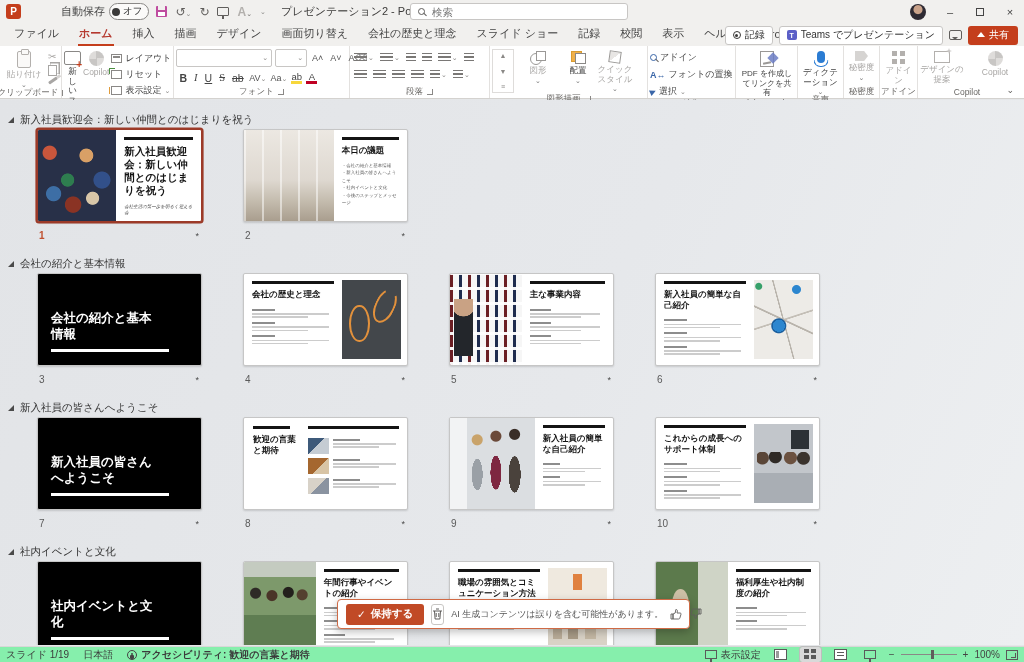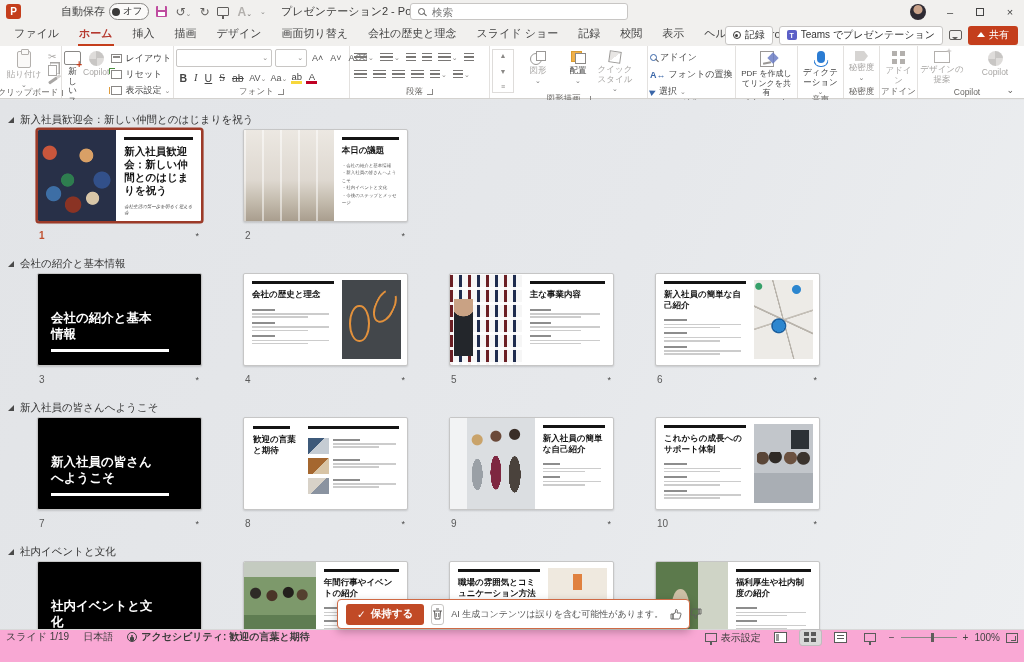--- a/index.html
+++ b/index.html
@@ -231,22 +231,22 @@
   .aibar{position:absolute;left:337px;top:599px;width:353px;height:30px;background:#fff;
     border:1px solid #cf6a45;border-radius:4px;box-shadow:0 3px 8px rgba(0,0,0,.25);
     display:flex;align-items:center;gap:7px;padding:0 8px;z-index:50;}
   .keepbtn{display:flex;align-items:center;gap:5px;background:#c14a26;color:#fff;border-radius:3px;
     height:21px;padding:0 11px;font-size:10.5px;font-weight:bold;white-space:nowrap;}
   .trashbtn{width:22px;height:21px;border:1px solid #c8c6c4;border-radius:3px;display:flex;align-items:center;justify-content:center;}
   .ainotice{margin-left:auto;font-size:9px;color:#555;white-space:nowrap;}
   .thumbs{display:flex;gap:8px;align-items:center;}
 
   
-  .statusbar{position:absolute;left:0;right:0;bottom:0;height:33px;background:#f9a8d4;
-    border-top:1px solid #d8d8d8;display:flex;align-items:flex-start;font-size:10px;color:#3b3b3b;padding:0 6px;gap:14px;}
+  .statusbar{position:absolute;left:0;right:0;bottom:0;height:16px;background:#86efac;
+    border-top:1px solid #d8d8d8;display:flex;align-items:flex-end;font-size:10px;color:#3b3b3b;padding:0 6px;gap:14px;}
   .ic-acc{width:10px;height:10px;border:1px solid #444;border-radius:50%;position:relative;flex:0 0 auto;}
   .ic-acc::before{content:"";position:absolute;left:50%;top:1.5px;transform:translateX(-50%);width:2px;height:2px;border-radius:50%;background:#444;}
   .ic-acc::after{content:"";position:absolute;left:50%;top:4px;transform:translateX(-50%);width:4px;height:3.5px;background:#444;border-radius:1px;}
   .sb-left{display:flex;align-items:center;gap:14px;}
   .sb-right{margin-left:auto;display:flex;align-items:center;gap:9px;}
   .sb-acc{display:flex;align-items:center;gap:4px;}
   .sbv{width:13px;height:11px;border:1.2px solid #5a5a5a;position:relative;background:#fff;}
   .sbv.norm::before{content:"";position:absolute;left:1px;top:1px;bottom:1px;width:3px;background:#9a9a9a;}
   .sbv.sort{border:none;background:
     linear-gradient(#5a5a5a,#5a5a5a) 0 0/5px 4px no-repeat,
@@ -521,21 +521,21 @@
         <span>選択</span>
           <span class="chev">⌄</span>
         </span>
     </div>
     <div class="rg-label">
         <span>編集</span>
       </div>
   </div>
 
   <div class="rgroup" style="width:62px">
-    <div class="rg-body" style="justify-content:center;">
+    <div class="rg-body" style="justify-content:flex-end;">
       <div class="rbtn-big" style="width:56px">
         <span class="ic ic-pdf"></span>
         <span style="font-size:8px">PDF を作成してリンクを共有</span>
       </div>
     </div>
     <div class="rg-label">
         <span>Adobe Acrobat</span>
       </div>
   </div>
 

